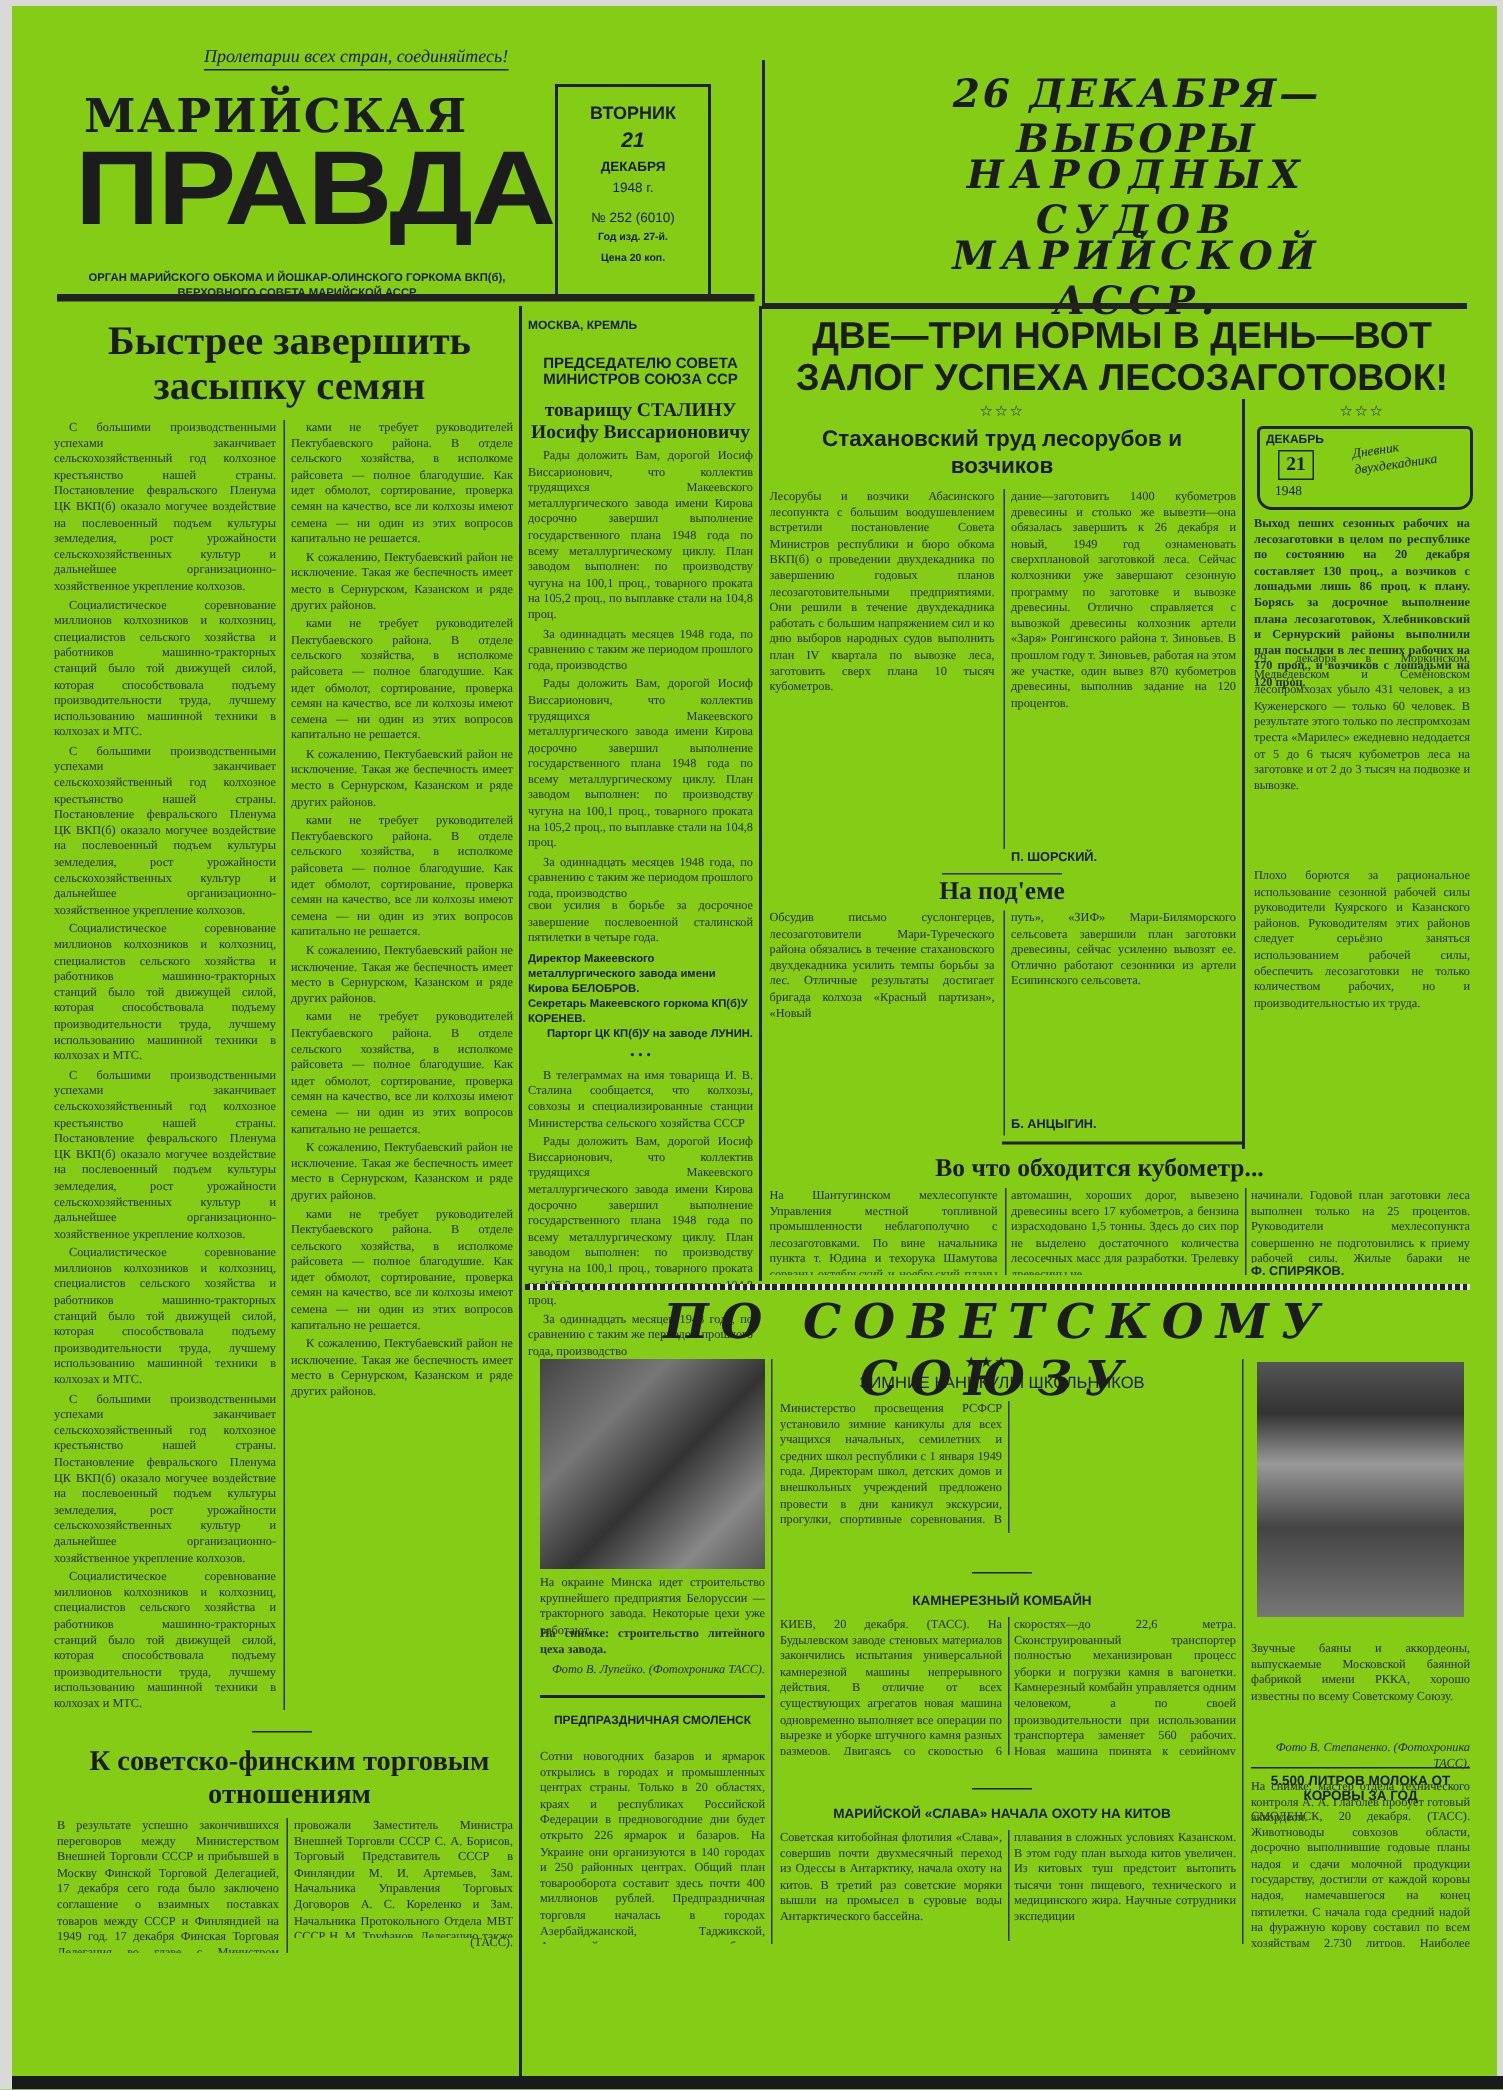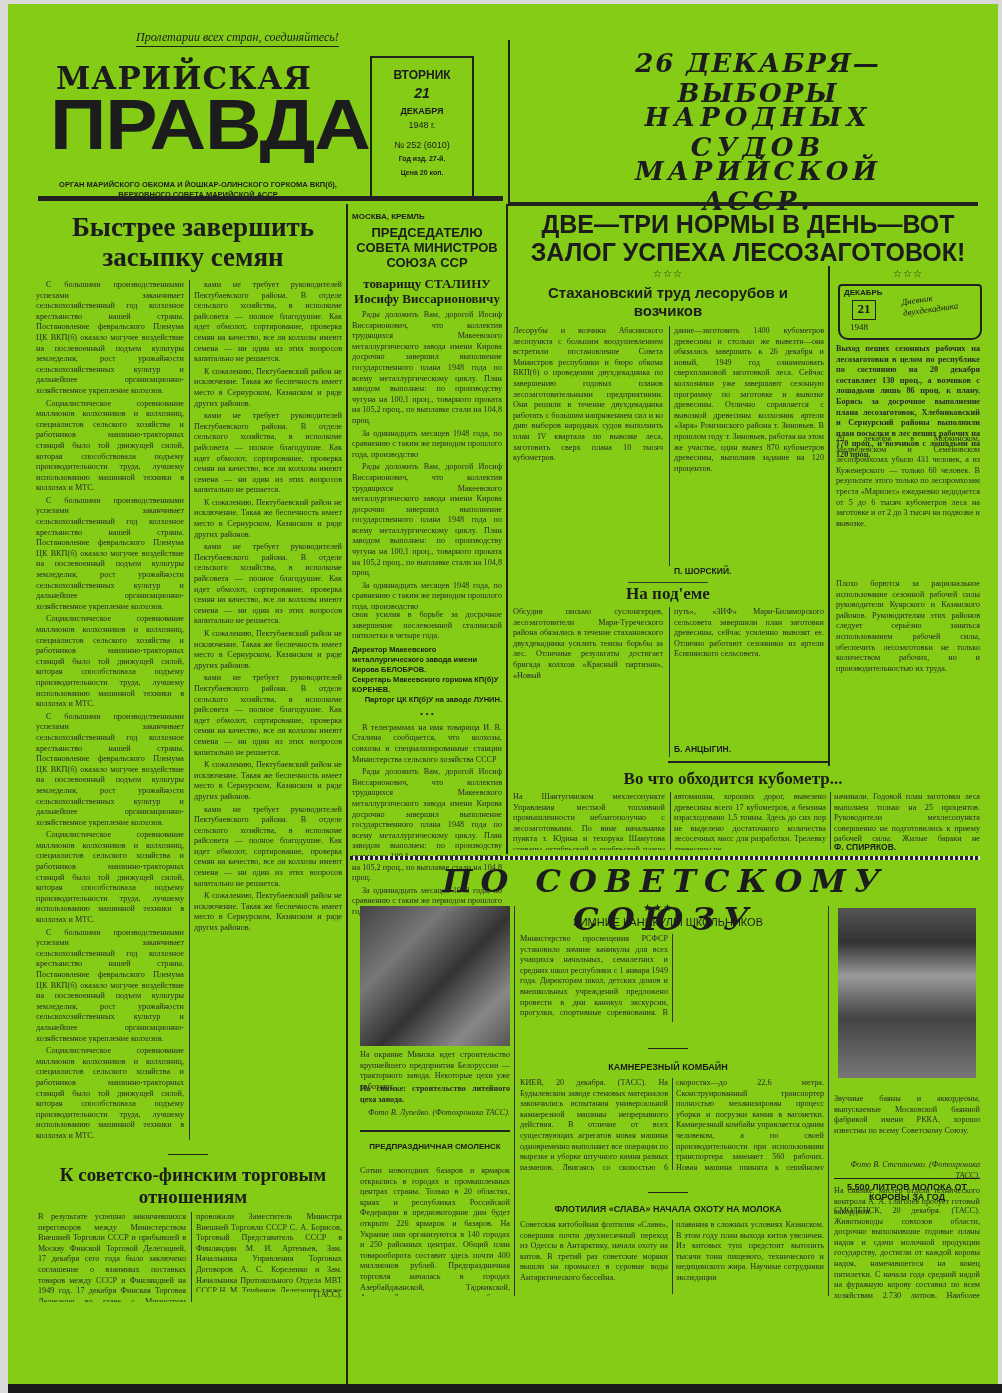--- a/index.html
+++ b/index.html
@@ -85,21 +85,21 @@
     <p>ками не требует руководителей Пектубаевского района. В отделе сельского хозяйства, в исполкоме райсовета — полное благодушие. Как идет обмолот, сортирование, проверка семян на качество, все ли колхозы имеют семена — ни один из этих вопросов капитально не решается.</p>
     <p>К сожалению, Пектубаевский район не исключение. Такая же беспечность имеет место в Сернурском, Казанском и ряде других районов.</p>
     <p>ками не требует руководителей Пектубаевского района. В отделе сельского хозяйства, в исполкоме райсовета — полное благодушие. Как идет обмолот, сортирование, проверка семян на качество, все ли колхозы имеют семена — ни один из этих вопросов капитально не решается.</p>
     <p>К сожалению, Пектубаевский район не исключение. Такая же беспечность имеет место в Сернурском, Казанском и ряде других районов.</p>
   </div>
 
   <div class="rule-v" style="left:338px;top:200px;height:1180px;width:2px;background:#222;"></div>
 
   <div class="abs" style="left:344px;top:208px;width:150px;">
     <div class="sub-h" style="text-align:left;font-size:8px;">МОСКВА, КРЕМЛЬ</div>
-    <div class="sub-h" style="font-size:13px;margin-top:4px;">ПРЕДСЕДАТЕЛЮ СОВЕТА МИНИСТРОВ СОЮЗА ССР</div>
+    <div class="sub-h" style="font-size:10px;margin-top:16px;">ПРЕДСЕДАТЕЛЮ СОВЕТА МИНИСТРОВ СОЮЗА ССР</div>
     <div class="h-big" style="font-size:13px;line-height:15px;margin-top:6px;">товарищу СТАЛИНУ Иосифу Виссарионовичу</div>
     <div class="col-text" style="margin-top:4px;height:300px;overflow:hidden;">
       <p>Рады доложить Вам, дорогой Иосиф Виссарионович, что коллектив трудящихся Макеевского металлургического завода имени Кирова досрочно завершил выполнение государственного плана 1948 года по всему металлургическому циклу. План заводом выполнен: по производству чугуна на 100,1 проц., товарного проката на 105,2 проц., по выплавке стали на 104,8 проц.</p>
       <p>За одиннадцать месяцев 1948 года, по сравнению с таким же периодом прошлого года, производство</p>
       <p>Рады доложить Вам, дорогой Иосиф Виссарионович, что коллектив трудящихся Макеевского металлургического завода имени Кирова досрочно завершил выполнение государственного плана 1948 года по всему металлургическому циклу. План заводом выполнен: по производству чугуна на 100,1 проц., товарного проката на 105,2 проц., по выплавке стали на 104,8 проц.</p>
       <p>За одиннадцать месяцев 1948 года, по сравнению с таким же периодом прошлого года, производство</p>
     </div>
     <div class="col-text">свои усилия в борьбе за досрочное завершение послевоенной сталинской пятилетки в четыре года.</div>
     <div style="font-family:'Liberation Sans',sans-serif;font-size:7.5px;font-weight:bold;margin-top:3px;line-height:10px;">
       <div>Директор Макеевского металлургического завода имени Кирова БЕЛОБРОВ.</div>
@@ -172,21 +172,21 @@
   <div class="abs col-text" style="left:512px;top:930px;width:148px;height:88px;overflow:hidden;">Министерство просвещения РСФСР установило зимние каникулы для всех учащихся начальных, семилетних и средних школ республики с 1 января 1949 года. Директорам школ, детских домов и внешкольных учреждений предложено провести в дни каникул экскурсии, прогулки, спортивные соревнования. В школах, домах пионеров, домах художественного воспитания будут проведены смотры художественной самодеятельности.</div>
   <div class="rule-v" style="left:664px;top:930px;height:88px;"></div>
 
   <div class="abs" style="left:640px;top:1044px;width:40px;height:1px;background:#222;"></div>
   <div class="abs sub-h" style="left:510px;top:1058px;width:300px;">КАМНЕРЕЗНЫЙ КОМБАЙН</div>
   <div class="abs col-text" style="left:512px;top:1074px;width:148px;height:92px;overflow:hidden;">КИЕВ, 20 декабря. (ТАСС). На Будылевском заводе стеновых материалов закончились испытания универсальной камнерезной машины непрерывного действия. В отличие от всех существующих агрегатов новая машина одновременно выполняет все операции по вырезке и уборке штучного камня разных размеров. Двигаясь со скоростью 6 метров в минуту, комбайн дает в среднем 16 кубометров камня-ракушечника за час. Машина может работать и на более высоких</div>
   <div class="rule-v" style="left:664px;top:1074px;height:92px;"></div>
   <div class="abs col-text" style="left:668px;top:1074px;width:148px;height:92px;overflow:hidden;">скоростях—до 22,6 метра. Сконструированный транспортер полностью механизирован процесс уборки и погрузки камня в вагонетки. Камнерезный комбайн управляется одним человеком, а по своей производительности при использовании транспортера заменяет 560 рабочих. Новая машина принята к серийному изготовлению на заводах дорожного и строительного машиностроения.</div>
 
   <div class="abs" style="left:640px;top:1188px;width:40px;height:1px;background:#222;"></div>
-  <div class="abs sub-h" style="left:510px;top:1200px;width:300px;">ФЛОТИЛИЯ «СЛАВА» НАЧАЛА ОХОТУ НА МОЛОКА</div>
+  <div class="abs sub-h" style="left:510px;top:1200px;width:300px;">МАРИЙСКОЙ «СЛАВА» НАЧАЛА ОХОТУ НА КИТОВ</div>
   <div class="abs col-text" style="left:512px;top:1216px;width:148px;height:74px;overflow:hidden;">Советская китобойная флотилия «Слава», совершив почти двухмесячный переход из Одессы в Антарктику, начала охоту на китов. В третий раз советские моряки вышли на промысел в суровые воды Антарктического бассейна.</div>
   <div class="rule-v" style="left:664px;top:1216px;height:74px;"></div>
   <div class="abs col-text" style="left:668px;top:1216px;width:148px;height:74px;overflow:hidden;">плавания в сложных условиях Казанском. В этом году план выхода китов увеличен. Из китовых туш предстоит вытопить тысячи тонн пищевого, технического и медицинского жира. Научные сотрудники экспедиции</div>
 
   <div class="rule-v" style="left:820px;top:902px;height:390px;"></div>
 
   <div class="abs photo" style="left:830px;top:904px;width:138px;height:170px;background:linear-gradient(180deg,#555 0%,#333 20%,#999 40%,#444 65%,#777 100%);"></div>
   <div class="abs col-text" style="left:826px;top:1090px;width:146px;">Звучные баяны и аккордеоны, выпускаемые Московской баянной фабрикой имени РККА, хорошо известны по всему Советскому Союзу.</div>
   <div class="abs col-text" style="left:826px;top:1182px;width:146px;">На снимке: мастер отдела технического контроля А. А. Глаголев пробует готовый аккордеон.</div>
   <div class="abs col-text" style="left:826px;top:1156px;width:146px;text-align:right;font-style:italic;">Фото В. Степаненко. (Фотохроника ТАСС).</div>

